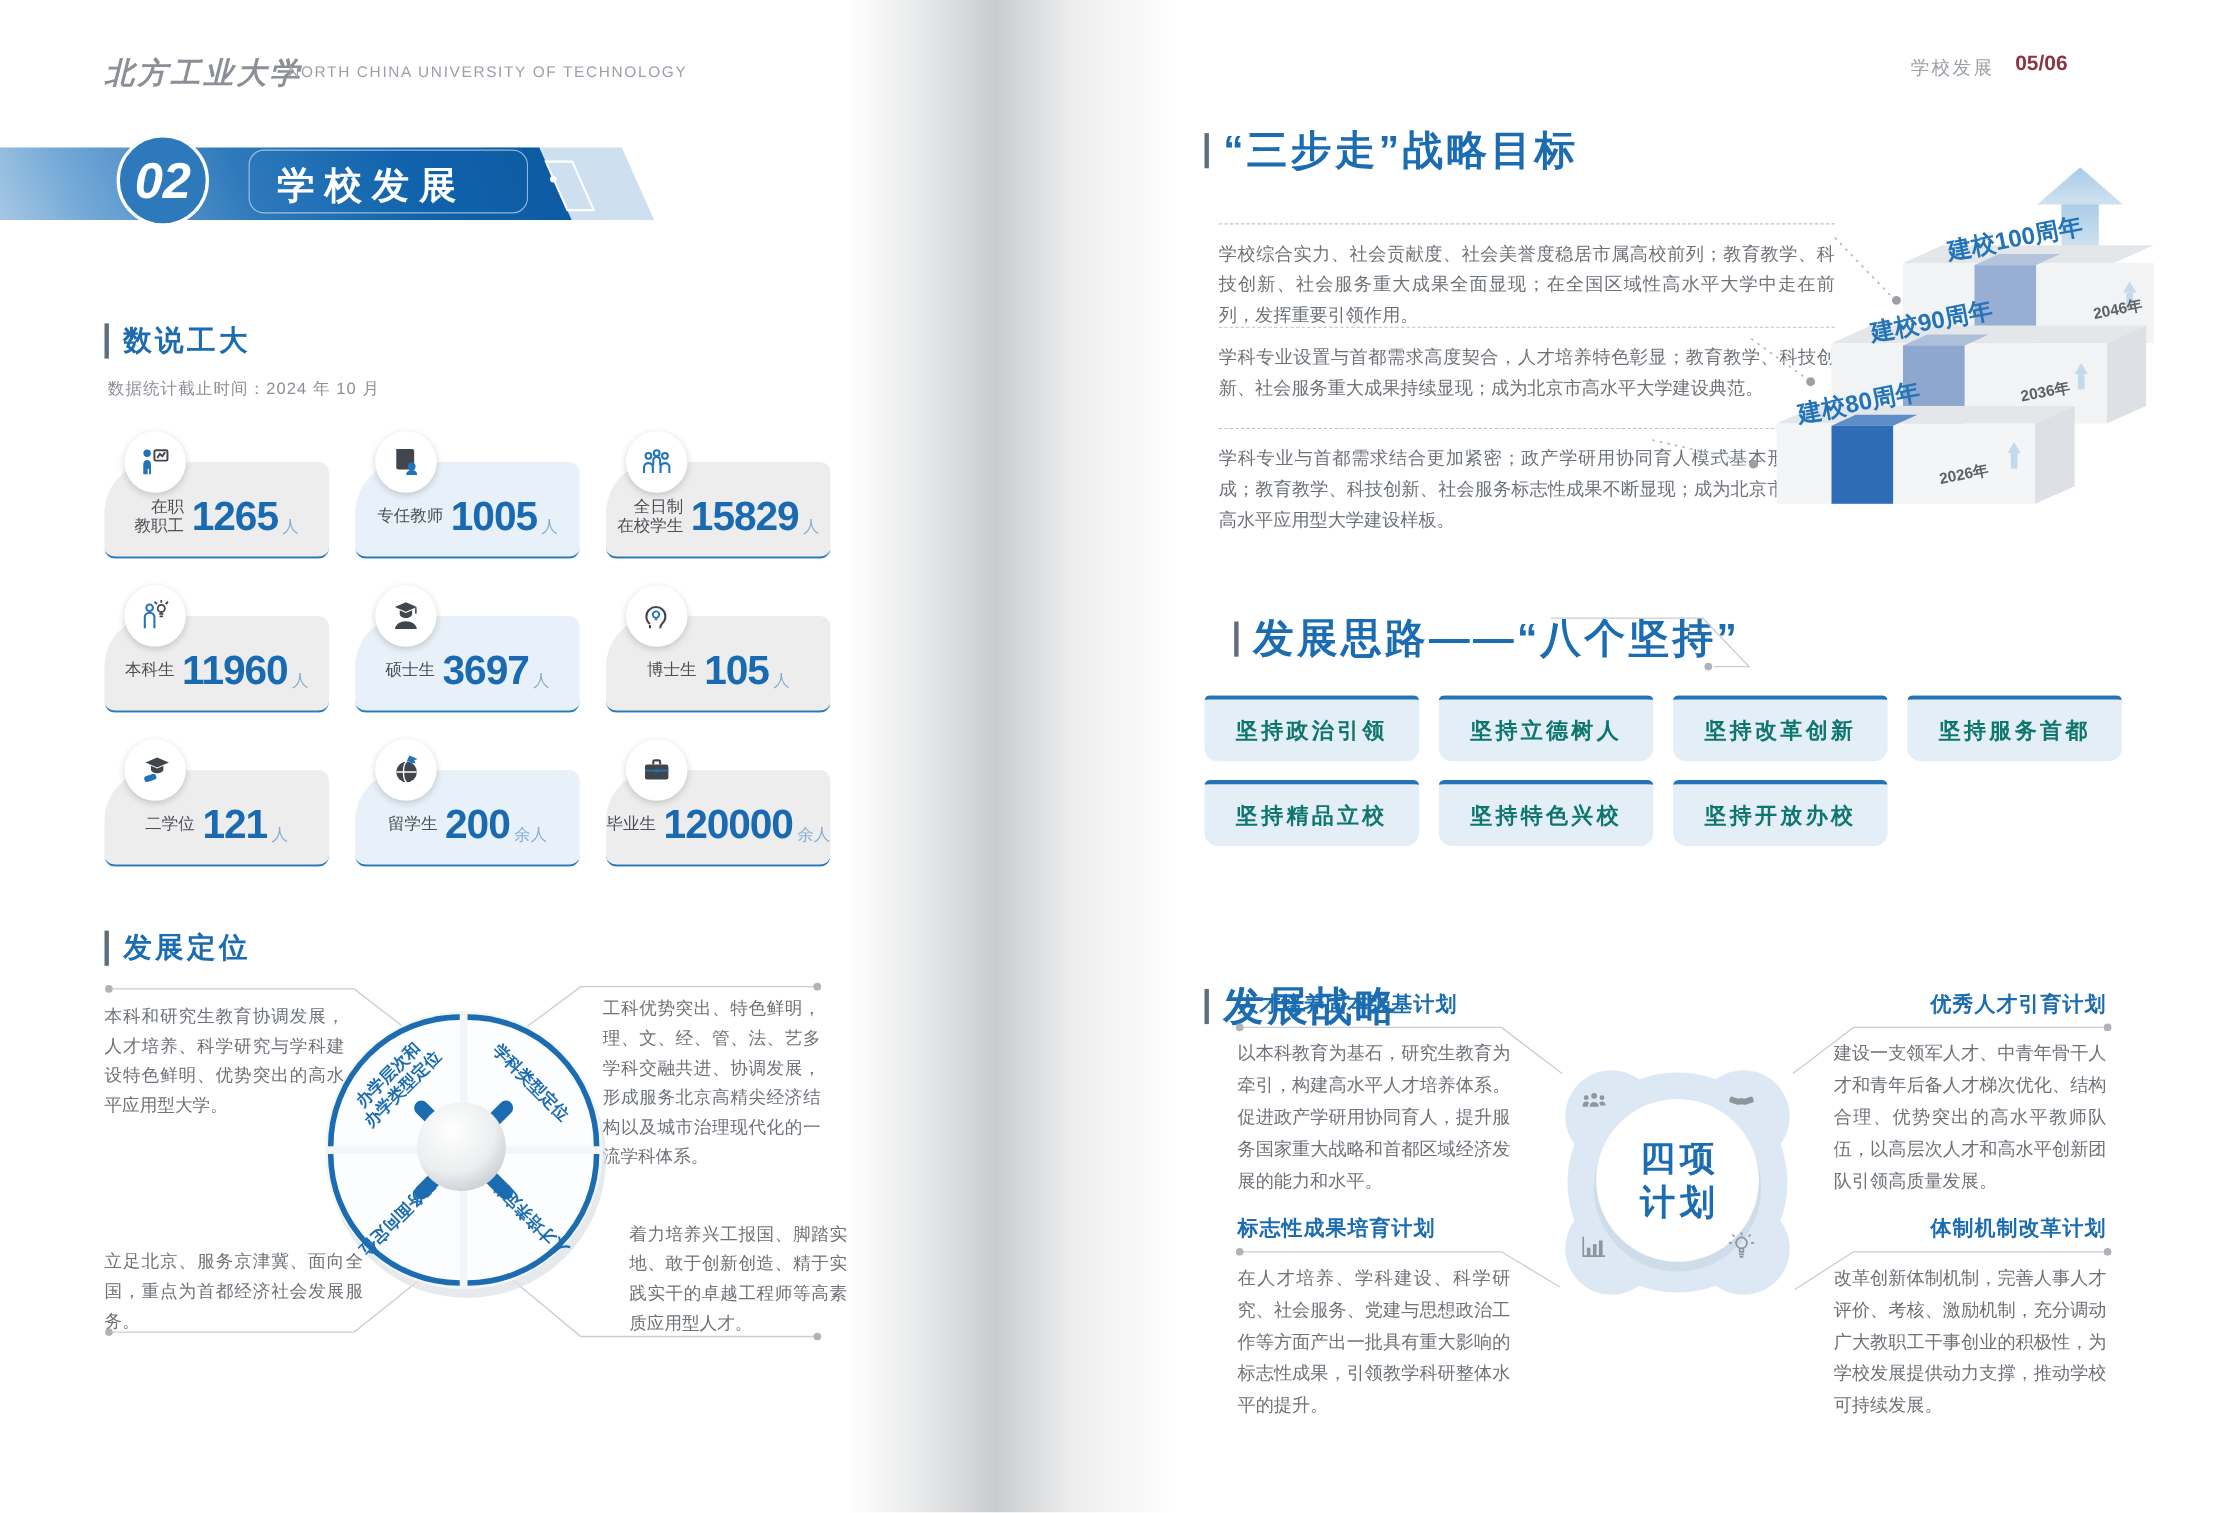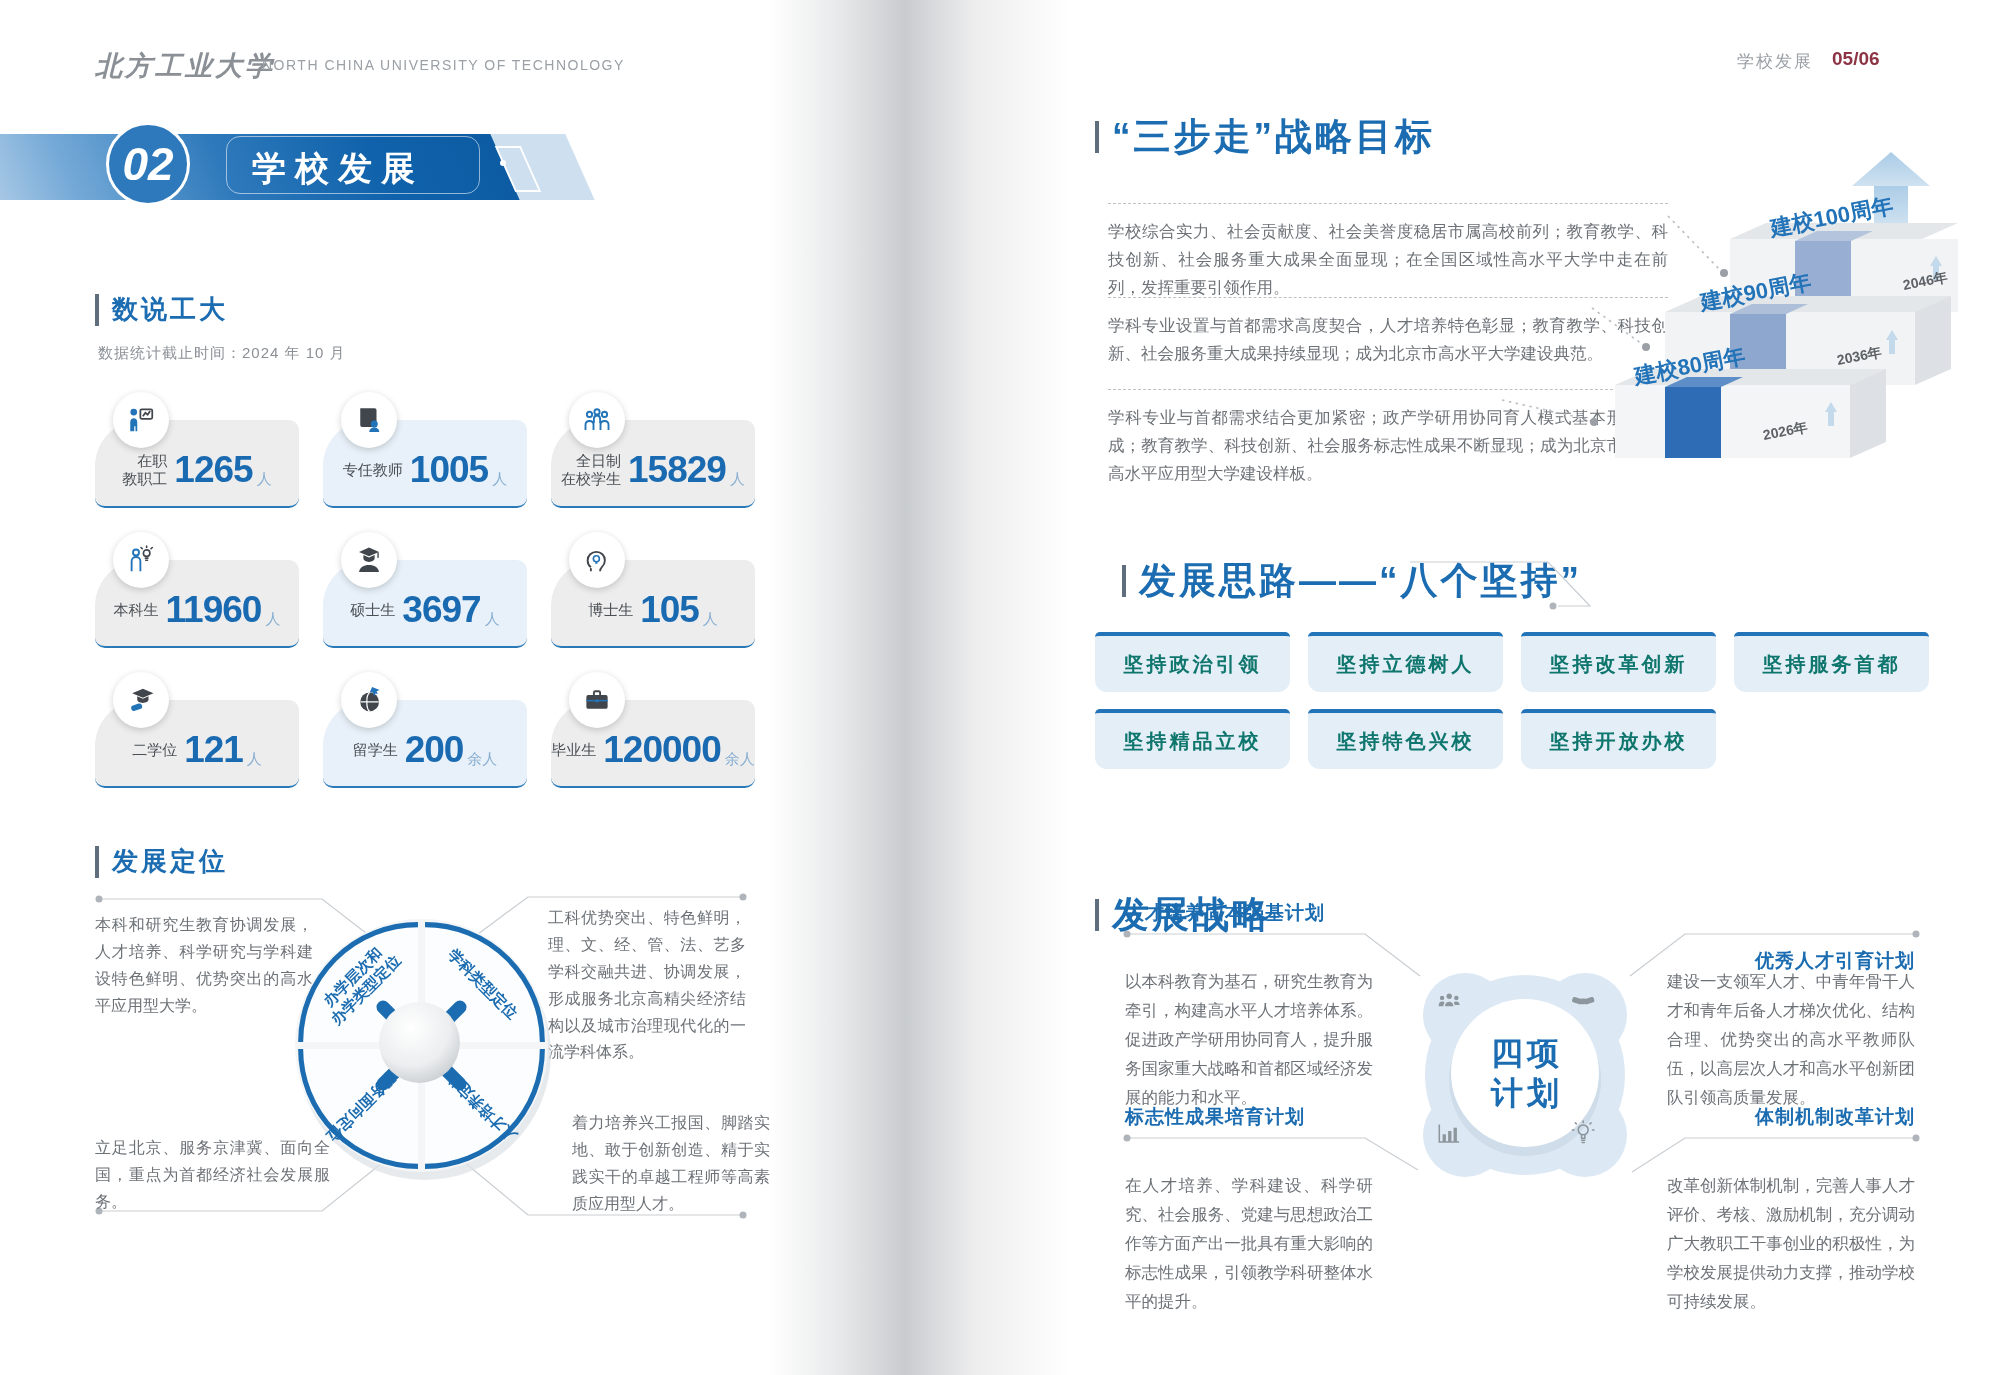--- a/index.html
+++ b/index.html
@@ -58,21 +58,21 @@
   .para{border-top:1px dashed #bcc1c6;padding-top:13px;font-size:16.5px;color:#6d7277;line-height:1.7;text-align:justify;}
   
   .persist-grid{left:1095px;top:632px;width:836px;display:grid;
     grid-template-columns:repeat(4,195px);grid-column-gap:18px;grid-row-gap:17px;}
   .pbtn{height:56px;background:#e3eef7;border-top:4px solid #2273b8;border-radius:5px 5px 12px 12px;
     display:flex;align-items:center;justify-content:center;font-size:20px;font-weight:bold;
     color:#0f766e;letter-spacing:3px;}
   
   .plan-h{font-size:19px;font-weight:bold;color:#1b6cb0;letter-spacing:1px;}
   .plan-h.r{text-align:right;}
-  .plan-b{font-size:16.5px;color:#6d7277;line-height:1.75;text-align:justify;margin-top:23px;}
+  .plan-b{font-size:16.5px;color:#6d7277;line-height:1.75;text-align:justify;}
   svg text{font-family:"Liberation Sans","DejaVu Sans",sans-serif;}
 </style>
 </head>
 <body>
 
 <div class="abs spine"></div>
 
 <div class="abs logo-cn">北方工业大学</div>
 <div class="abs logo-en">NORTH CHINA UNIVERSITY OF TECHNOLOGY</div>
 
@@ -431,21 +431,21 @@
     <circle cx="47" cy="94" r="3.5"></circle>
       <circle cx="836" cy="94" r="3.5"></circle>
     <circle cx="47" cy="298" r="3.5"></circle>
       <circle cx="836" cy="298" r="3.5"></circle>
   </g>
 </svg>
 
 <div class="abs plan-h" style="left:1125px;top:900px;">人才培养固本强基计划</div>
 <div class="abs plan-b" style="left:1125px;top:944px;width:248px;">以本科教育为基石，研究生教育为牵引，构建高水平人才培养体系。促进政产学研用协同育人，提升服务国家重大战略和首都区域经济发展的能力和水平。</div>
 
-<div class="abs plan-h r" style="left:1665px;top:900px;width:250px;margin-top:48px;">优秀人才引育计划</div>
+<div class="abs plan-h r" style="left:1665px;top:900px;width:250px;">优秀人才引育计划</div>
 <div class="abs plan-b" style="left:1667px;top:944px;width:248px;">建设一支领军人才、中青年骨干人才和青年后备人才梯次优化、结构合理、优势突出的高水平教师队伍，以高层次人才和高水平创新团队引领高质量发展。</div>
 
 <div class="abs plan-h" style="left:1125px;top:1104px;">标志性成果培育计划</div>
 <div class="abs plan-b" style="left:1125px;top:1148px;width:248px;">在人才培养、学科建设、科学研究、社会服务、党建与思想政治工作等方面产出一批具有重大影响的标志性成果，引领教学科研整体水平的提升。</div>
 
 <div class="abs plan-h r" style="left:1665px;top:1104px;width:250px;">体制机制改革计划</div>
 <div class="abs plan-b" style="left:1667px;top:1148px;width:248px;">改革创新体制机制，完善人事人才评价、考核、激励机制，充分调动广大教职工干事创业的积极性，为学校发展提供动力支撑，推动学校可持续发展。</div>
 
 <svg class="abs" style="left:1410px;top:960px;" width="230" height="230" viewBox="0 0 230 230">
   <g fill="#dce8f4">

